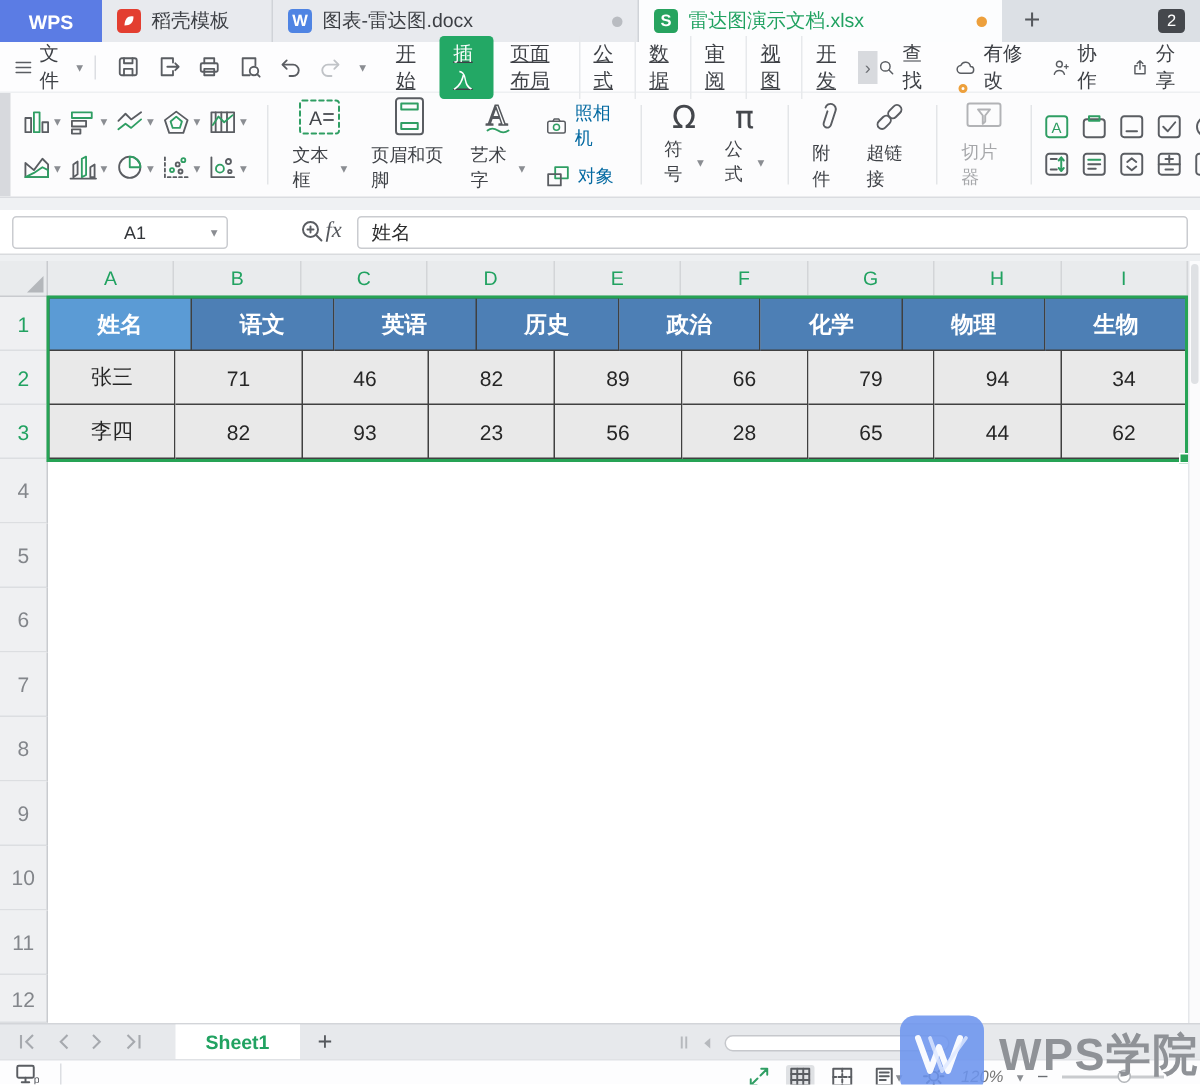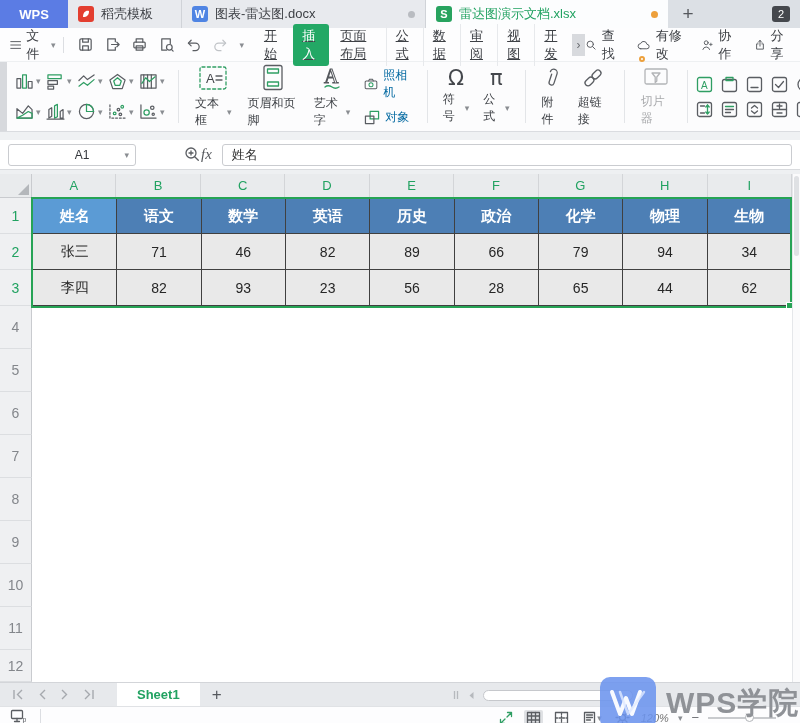--- a/index.html
+++ b/index.html
@@ -55,21 +55,21 @@
   .glyph-btn { display:flex; flex-direction:column; align-items:center; justify-content:center; gap:2px; padding:0 7px; font-size:12px; color:#3f4247; }
   .glyph { font-family:"DejaVu Sans",sans-serif; font-size:21px; color:#44474c; line-height:1; }
   .grayed { opacity:.45; }
   .form-grid-wrap { width:104px; overflow:hidden; flex:none; display:flex; align-items:center; }
   .form-grid { display:grid; grid-template-columns:repeat(5,25px); grid-template-rows:25px 25px; align-items:center; justify-items:start; }
 
   .gapstrip { height:8px; background:#eff1f3; }
 
   
   .formulabar { height:30px; background:#fff; display:flex; align-items:center; padding:0 8px; border-bottom:1px solid #d9dbde; }
-  .namebox { width:128px; height:22px; border:1px solid #caccd0; border-radius:3px; position:relative; display:flex; align-items:center; justify-content:center; font-size:12px; color:#33363b; flex:none;padding-left:20px; }
+  .namebox { width:144px; height:22px; border:1px solid #caccd0; border-radius:3px; position:relative; display:flex; align-items:center; justify-content:center; font-size:12px; color:#33363b; flex:none;padding-left:20px; }
   .namebox .caret { position:absolute; right:6px; }
   .fb-icons { display:flex; align-items:center; margin-left:48px;justify-content:center; }
   .fx { font-family:"Liberation Serif",serif; font-style:italic; font-size:15px; color:#55585d; }
   .finput { flex:1; height:22px; border:1px solid #caccd0; border-radius:3px; margin-left:10px; display:flex; align-items:center; padding:0 9px; font-size:13px; color:#2c2c2c; }
   .fgap { height:4px; background:#eef0f2; }
 
   
   .gridwrap { height:508px; display:flex; overflow:hidden; }
   .gridmain { flex:1; display:flex; flex-direction:column; position:relative; background:#fff; }
   .colheads { height:24px; display:flex; background:#e9ebed; border-bottom:1px solid #c9cbcf; flex:none; }
@@ -524,21 +524,20 @@
           <div class="colhead">H</div>
           <div class="colhead">I</div>
         </div>
     </div>
     <div>
         <div class="grow r1">
           <div class="rowhead sel">1</div>
           <div class="cells">
             <div class="cell h a1">姓名</div>
             <div class="cell h">语文</div>
-            <div class="cell h">数学</div>
             <div class="cell h">英语</div>
             <div class="cell h">历史</div>
             <div class="cell h">政治</div>
             <div class="cell h">化学</div>
             <div class="cell h">物理</div>
             <div class="cell h">生物</div>
           </div>
         </div>
         <div class="grow r2">
           <div class="rowhead sel">2</div>

